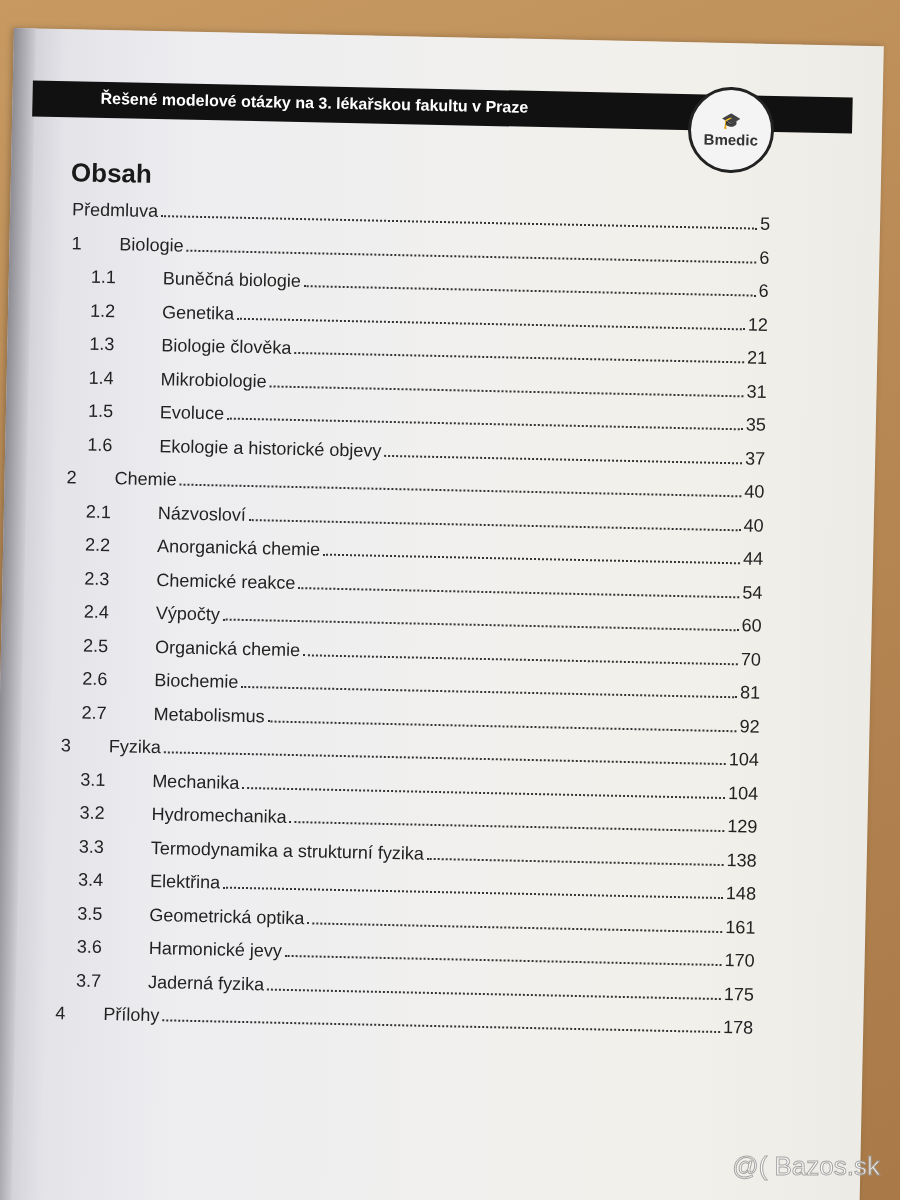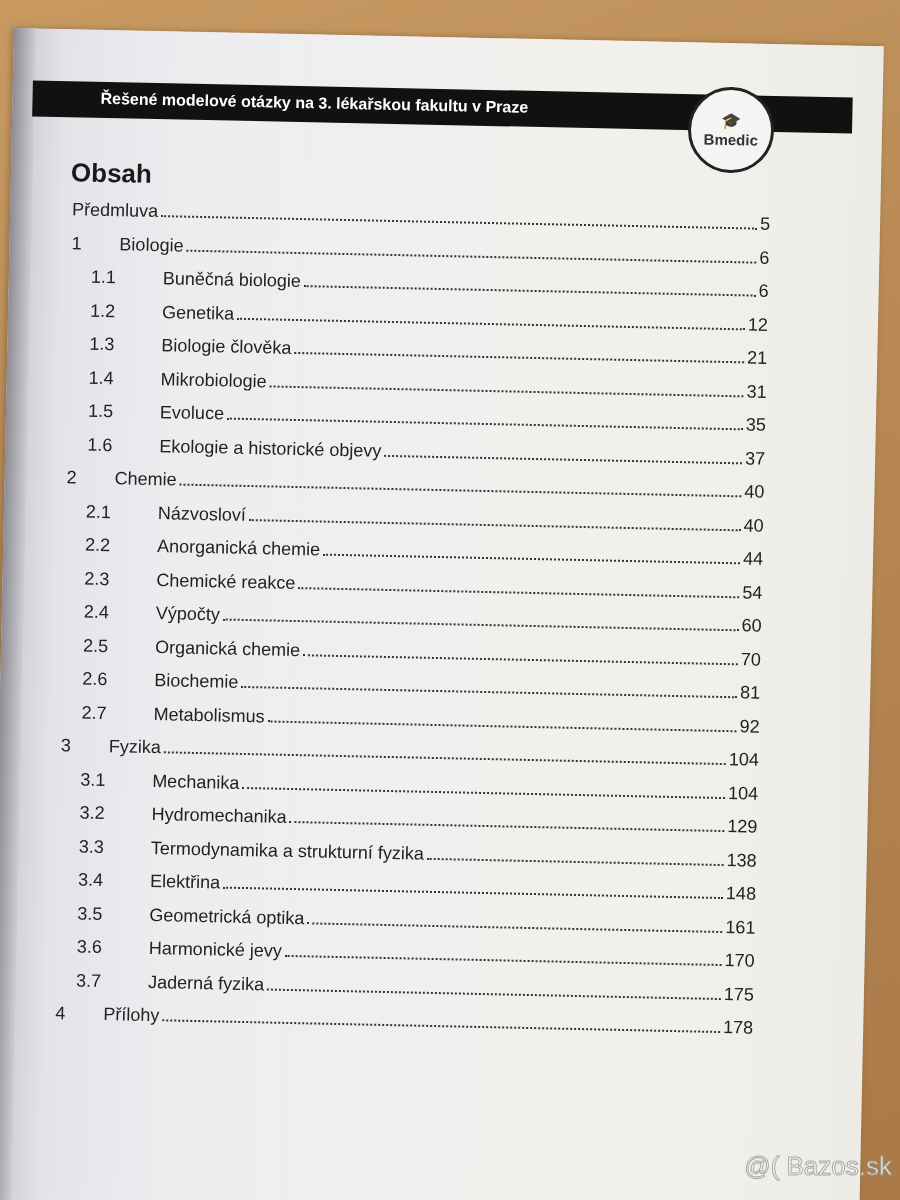--- a/index.html
+++ b/index.html
@@ -38,21 +38,21 @@
   .row {
     position:absolute; display:flex; align-items:flex-end; color:#222; font-size:18px;
   }
   .num { display:inline-block; }
   .label { white-space:nowrap; }
   .dots {
     flex:1; border-bottom:2px dotted #333; margin:0 3px 5px 3px; height:1px;
   }
   .page-no { white-space:nowrap; }
   .watermark {
-    position:absolute; right:8px; bottom:18px; font-size:26px; color:#fff;
+    position:absolute; right:20px; bottom:18px; font-size:26px; color:#fff;
     -webkit-text-stroke:1px #999; opacity:0.85; font-family:"Liberation Sans", sans-serif;
   }
 </style>
 </head>
 <body>
 
 <div class="page">
   <div class="spine"></div>
   <div class="header-band">
     <span class="header-title">Řešené modelové otázky na 3. lékařskou fakultu v Praze</span>

